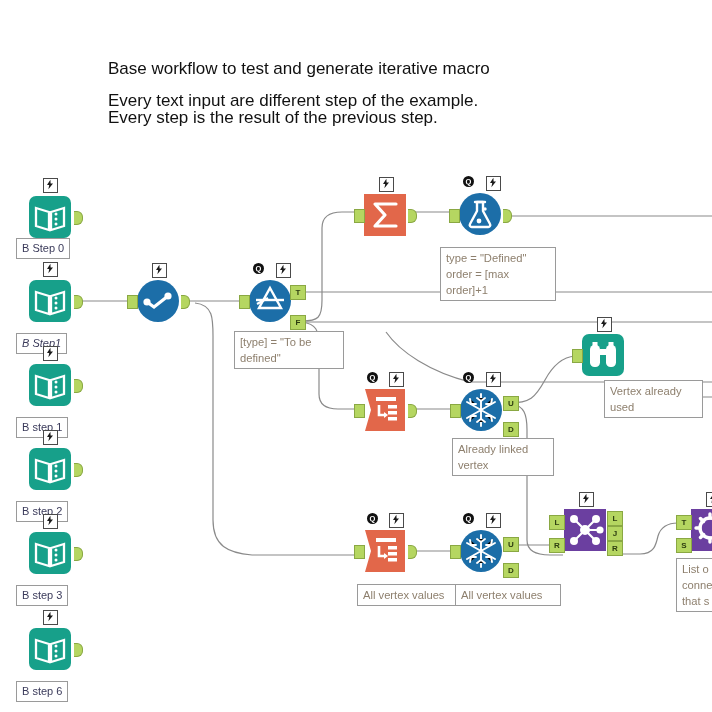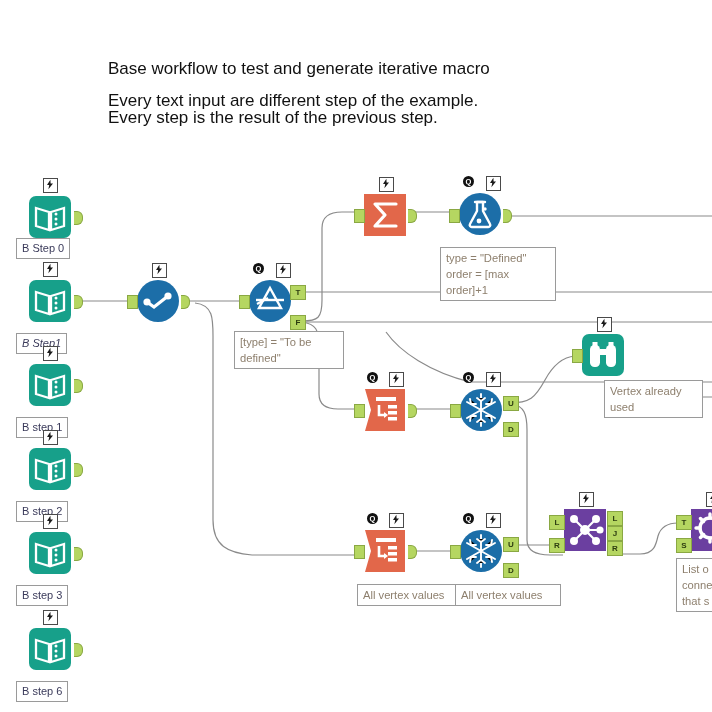--- a/index.html
+++ b/index.html
@@ -333,20 +333,22 @@
           <path d="M18 10 L22 13 L26 10 M18 34 L22 31 L26 34"></path>
           <path d="M11 11 L12 16 L17 16 M33 33 L32 28 L27 28"></path>
           <path d="M33 11 L32 16 L27 16 M11 33 L12 28 L17 28"></path>
         </g>
       </svg>
     </div>
     <div class="port arrow" style="left:-9px;top:16px;"></div>
     <div class="port-lab" style="left:44px;top:8px;">U</div>
     <div class="port-lab" style="left:44px;top:34px;">D</div>
   </div>
+  <div class="annot" style="left:452px;top:438px;width:90px;">Already linked
+vertex</div>
 
   <div class="node" style="left:581px;top:333px;">
     <div class="badge-l" style="left:16px;top:-16px;">
       <svg viewBox="0 0 11 11">
           <path d="M6.4 0.8 L3 6 h2.2 l-0.8 4.2 L9 4.6 H6.6 z" fill="#1a1a1a"></path>
         </svg>
     </div>
     <div class="ico">
       <svg viewBox="0 0 44 44">
         <rect x="1" y="1" width="42" height="42" rx="7" fill="#17a08a"></rect>

